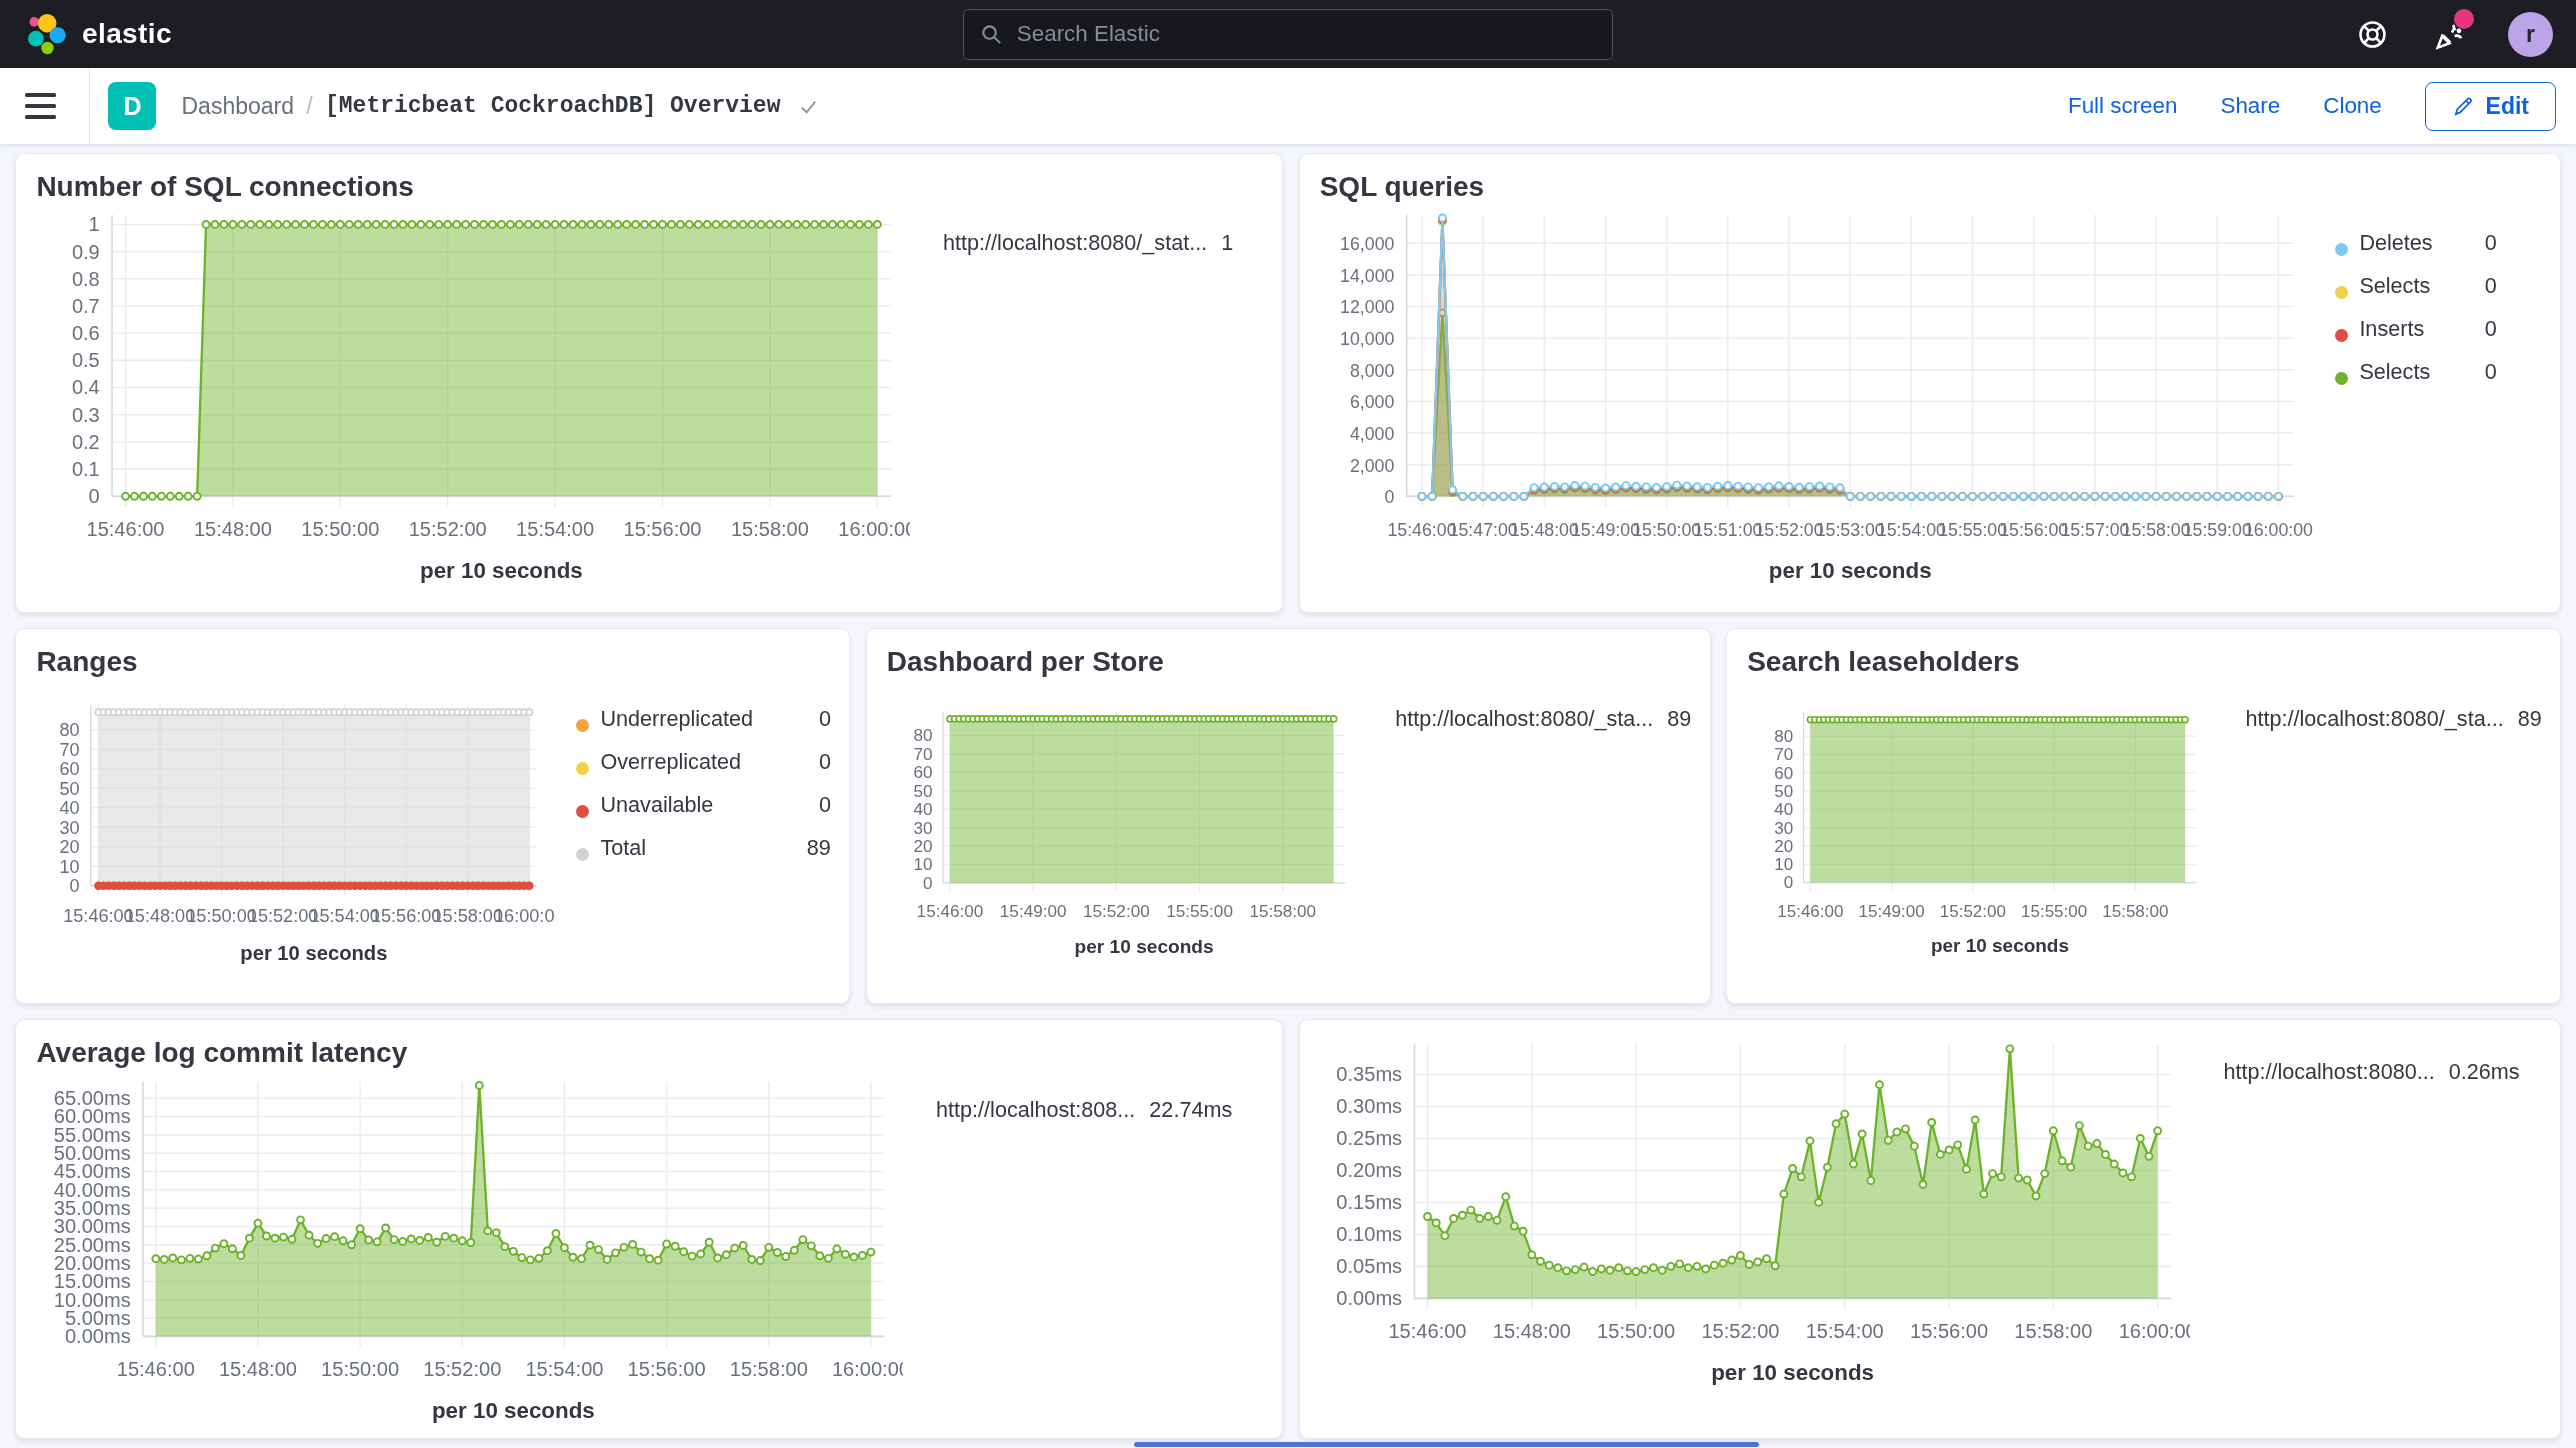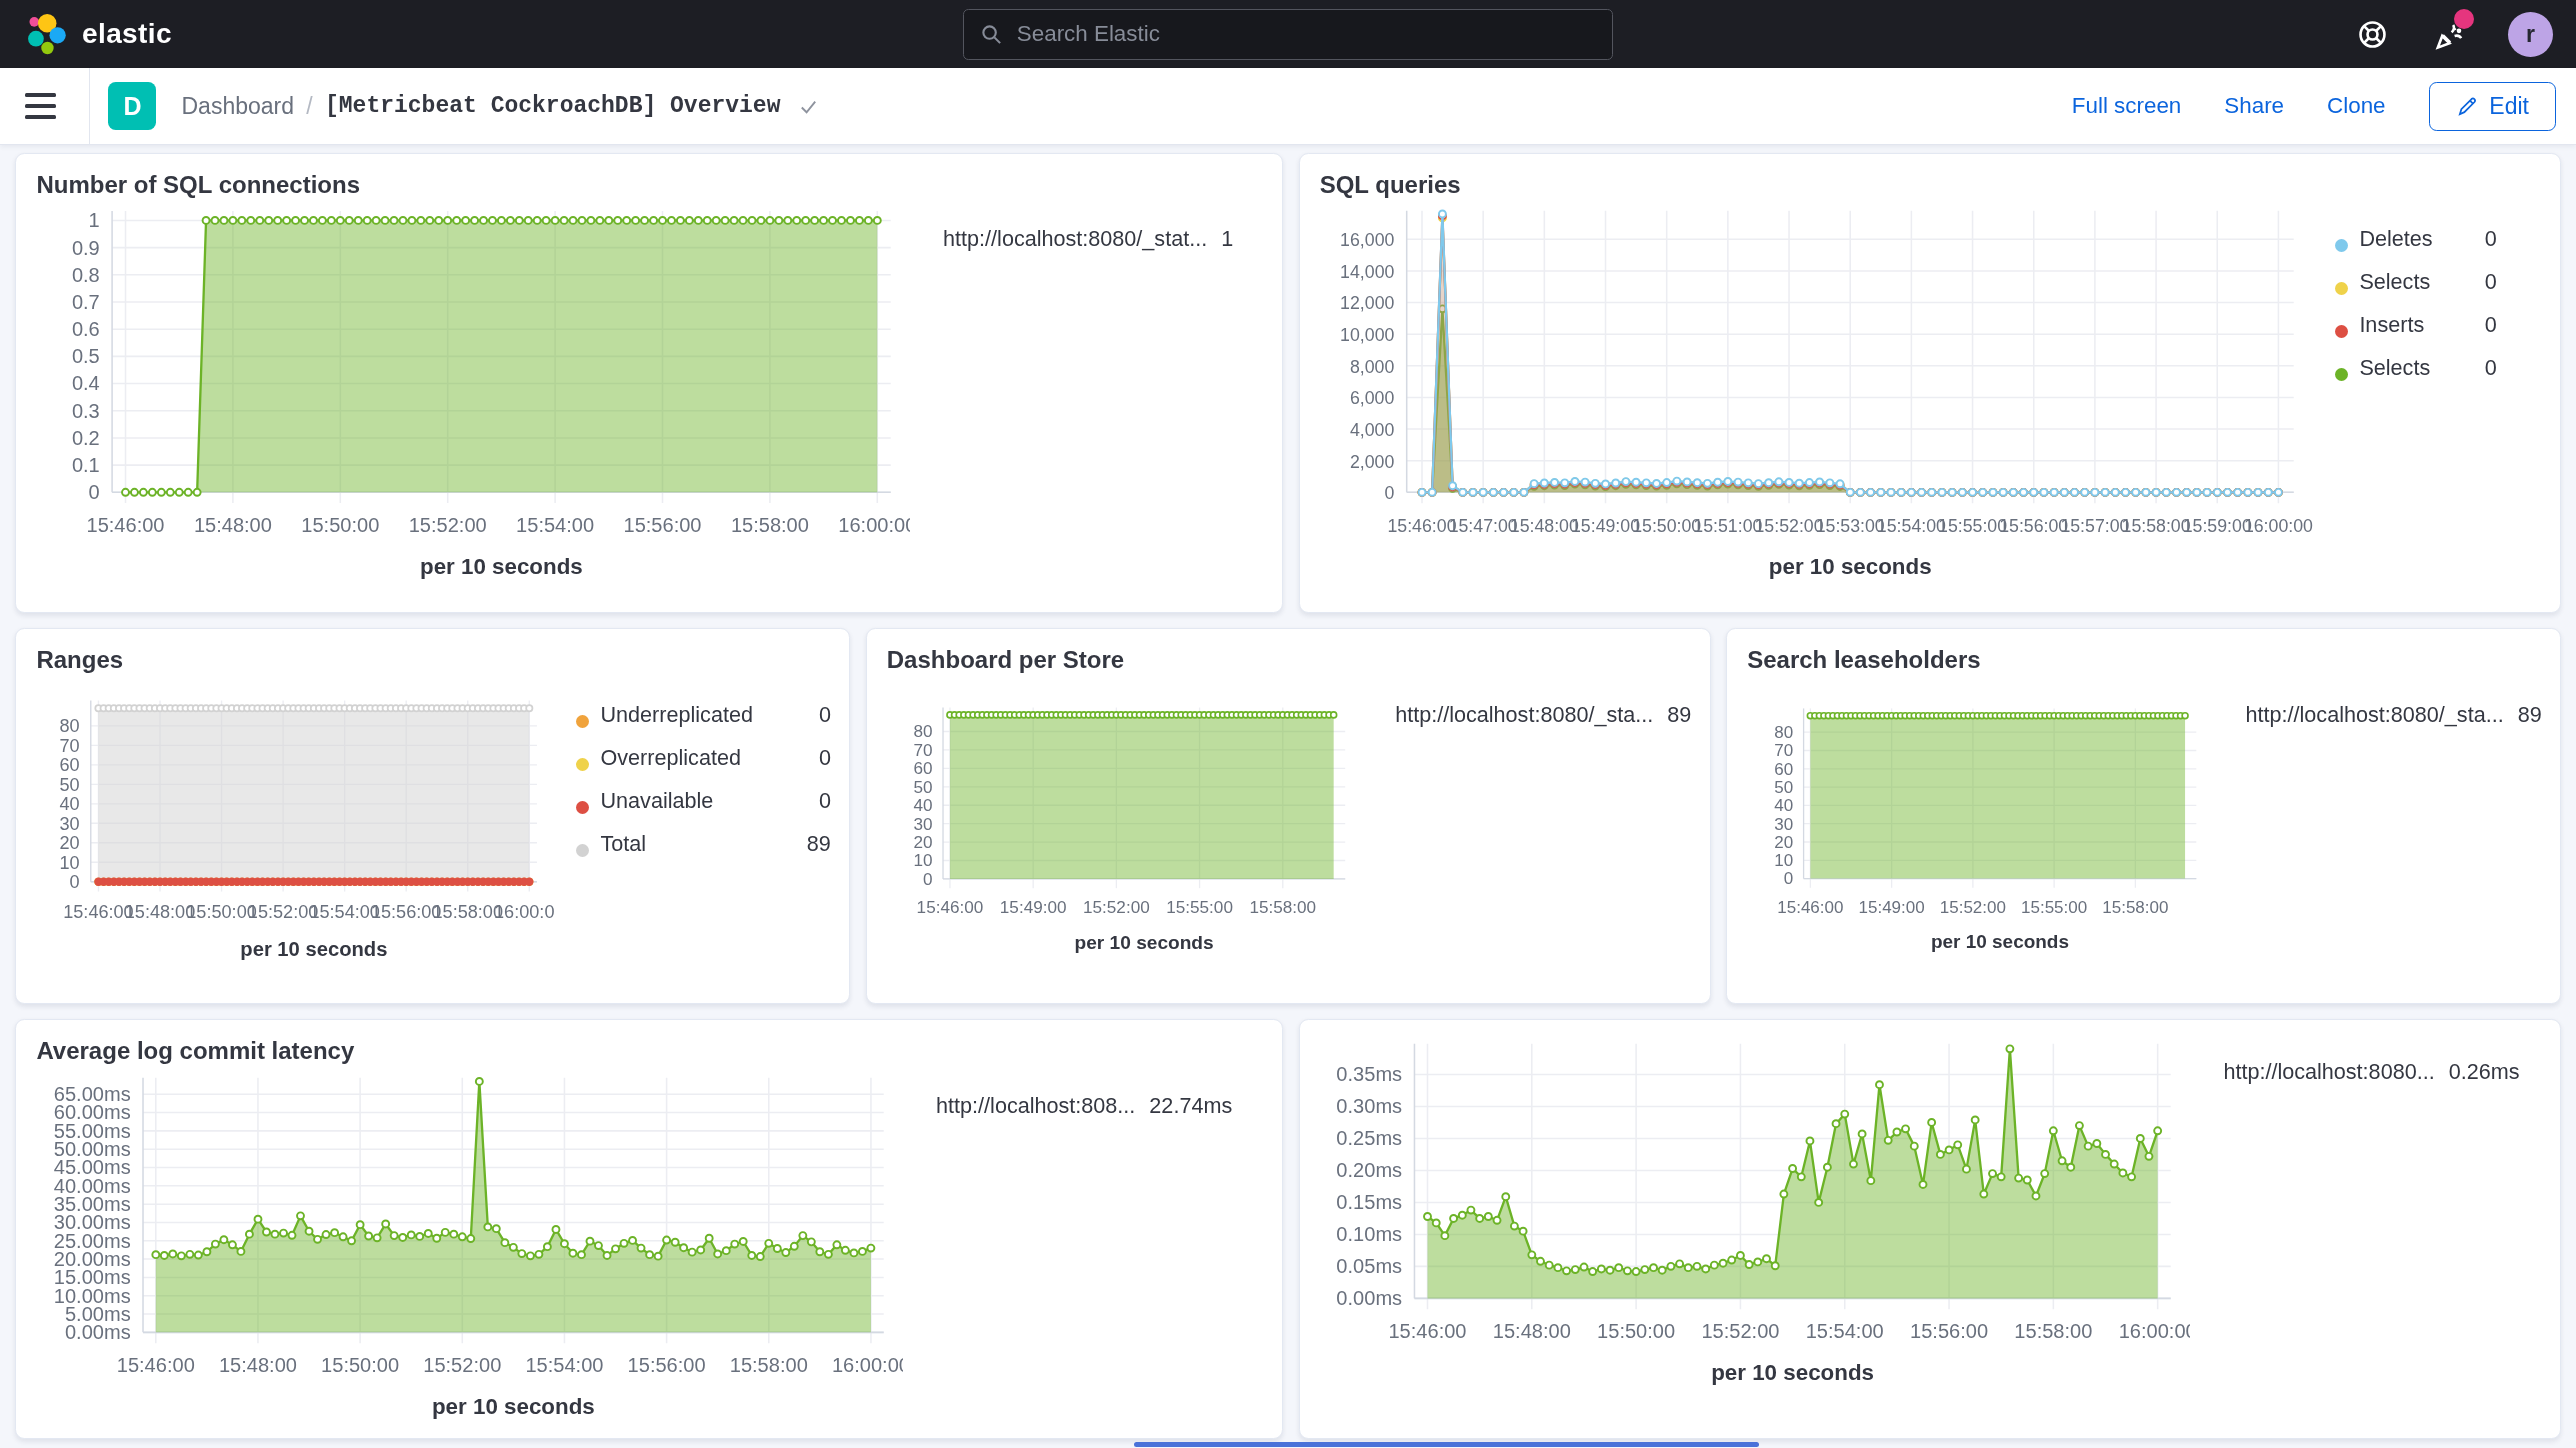--- a/index.html
+++ b/index.html
@@ -31,27 +31,27 @@
     justify-content:center;color:#fff;font-size:25px;font-weight:700;cursor:pointer;}
   .breadcrumb{display:flex;align-items:center;gap:12.3px;margin-left:25px;font-size:23px;}
   .crumb-root{color:#69707d;cursor:pointer;}
   .crumb-sep{color:#b4b9c3;}
   .crumb-title{color:#343741;font-weight:600;cursor:pointer;font-family:Liberation Mono, monospace;}
   .crumb-check{margin-left:4.6px;cursor:pointer;display:flex;align-items:center;}
   .tb-actions{margin-left:auto;display:flex;align-items:center;gap:43px;}
   .tb-link{font-size:22.4px;color:#0b64dd;cursor:pointer;white-space:nowrap;}
   .edit-btn{display:flex;align-items:center;gap:10.8px;height:49px;padding:0 26px;
     border:1.5px solid #0b64dd;border-radius:7.7px;background:#fff;color:#0b64dd;
-    font-size:23px;font-weight:400;cursor:pointer;font-family:inherit;}
+    font-size:23px;font-weight:700;cursor:pointer;font-family:inherit;}
   
   .grid{padding:7.7px 15.4px 0;display:flex;flex-direction:column;gap:15.4px;}
   .grid-row{display:flex;gap:15.4px;}
   .panel{background:#fff;border:0.8px solid #e3e8f2;border-radius:9.3px;
     box-shadow:0 2.3px 5.4px rgba(25,35,70,.09);padding:15.4px 18.5px;box-sizing:border-box;}
-  .panel-title{font-size:24px;font-weight:700;color:#343741;margin:1.5px 0 4.6px 1.5px;}
+  .panel-title{font-size:28px;font-weight:700;color:#343741;margin:1.5px 0 4.6px 1.5px;}
   .chart-row{display:flex;align-items:flex-start;}
   .legend{margin-top:23px;margin-left:21.6px;display:flex;flex-direction:column;gap:17px;}
   .legend-item{display:flex;align-items:center;font-size:21.6px;color:#343741;cursor:pointer;}
   .legend-dot{width:13px;height:13px;border-radius:50%;margin-right:11.6px;flex:none;}
   .legend-label{white-space:nowrap;}
   .legend-value{margin-left:14px;white-space:nowrap;}
   .legend-item.spread{justify-content:space-between;}
   .legend-item.spread .legend-lab-wrap{display:flex;align-items:flex-end;}
   svg text{font-family:"Liberation Sans",sans-serif;}
   .hscroll{position:fixed;bottom:0.8px;left:1134px;width:625px;height:5.4px;border-radius:3.1px;

